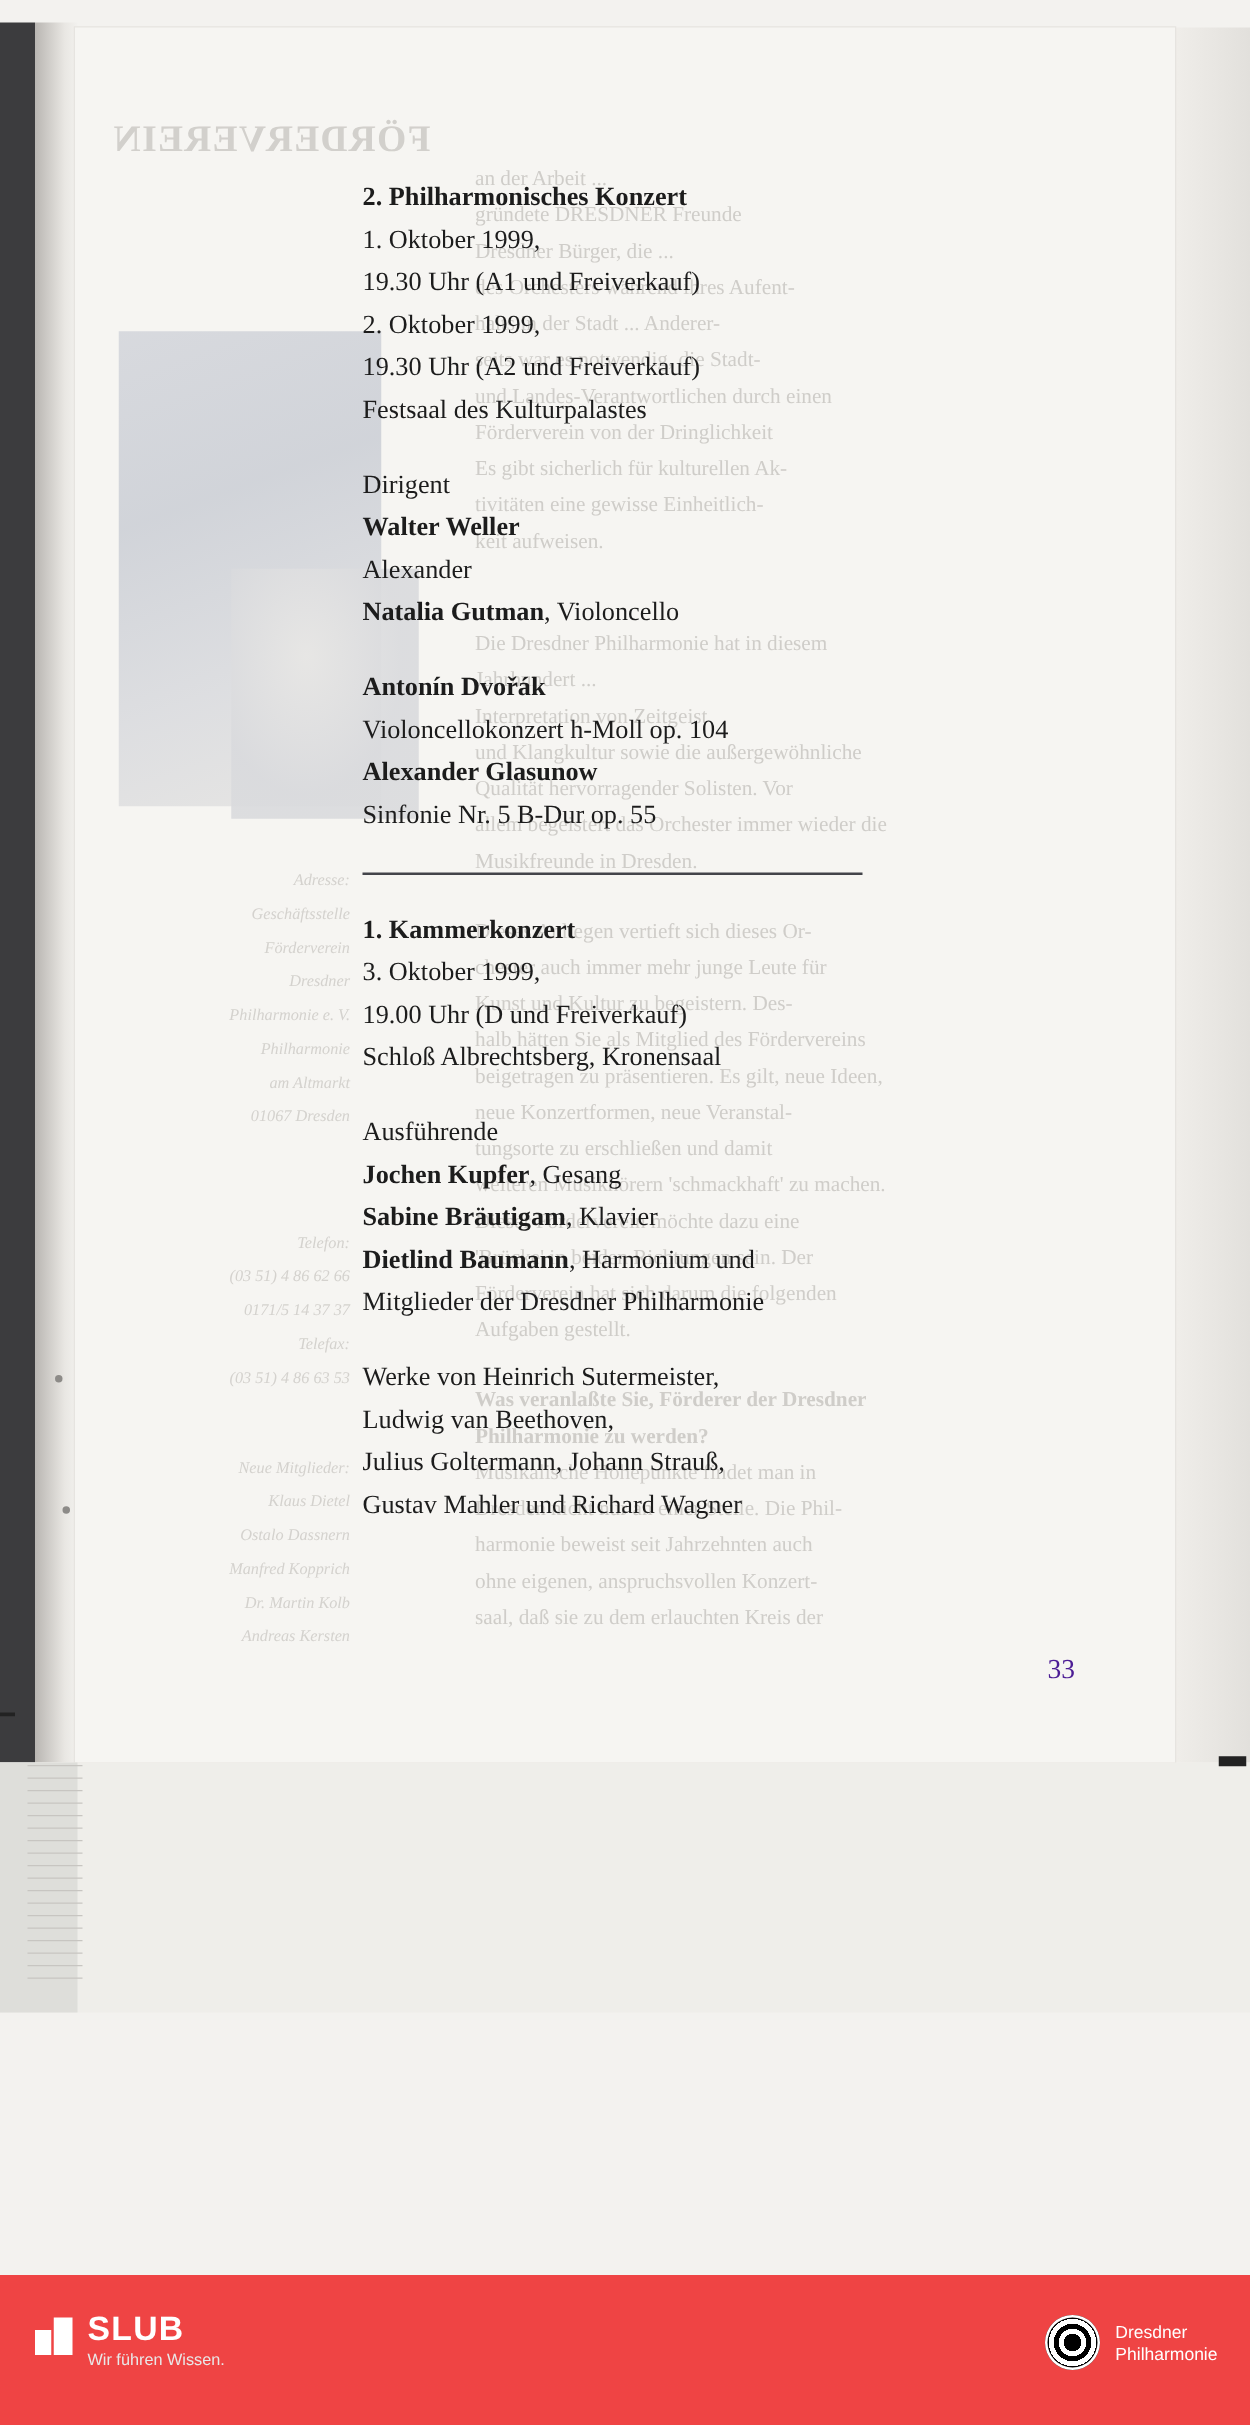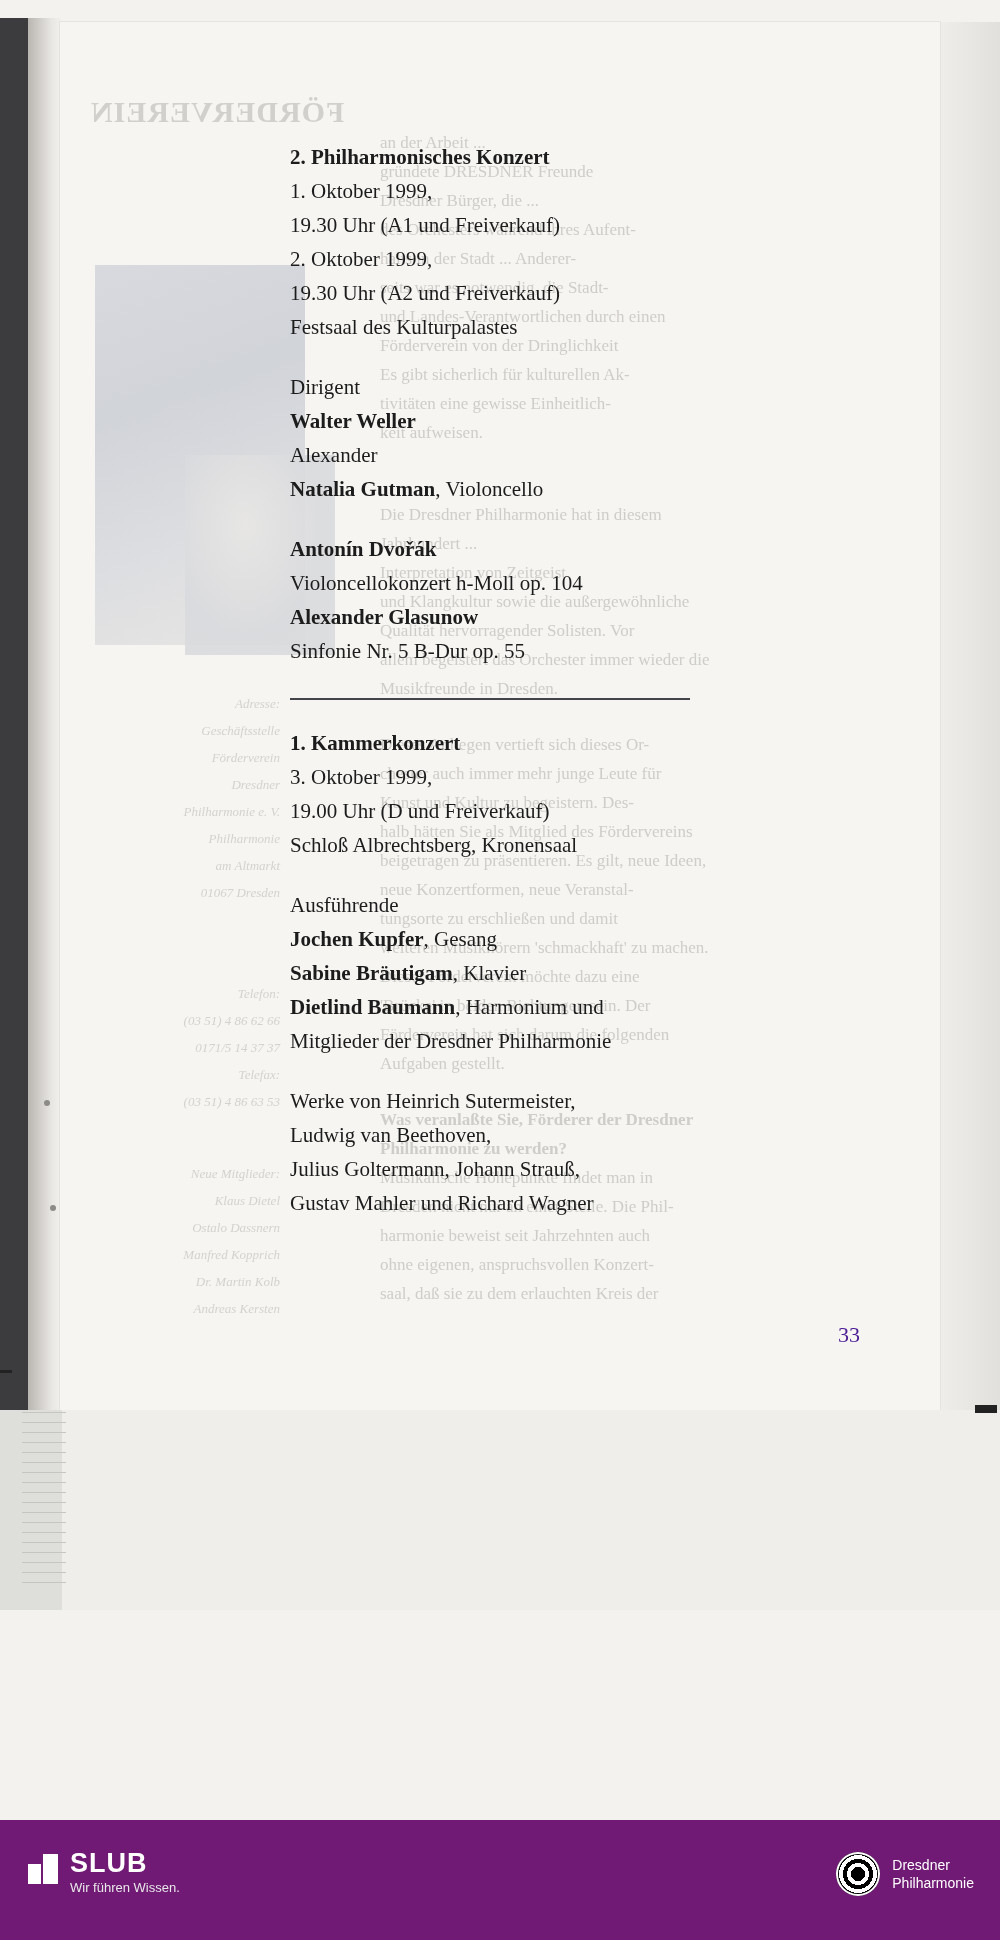--- a/index.html
+++ b/index.html
@@ -169,21 +169,21 @@
     font-size: 22px;
     color: #4c1d95;
   }
 
   
   #footer {
     position: absolute;
     left: 0; top: 1820px;
     width: 1000px;
     height: 120px;
-    background: #701a75;
+    background: #ef4444;
     color: #ffffff;
   }
   .slub {
     position: absolute;
     left: 28px;
     top: 28px;
     display: flex;
     align-items: flex-start;
   }
   .slub-mark {

